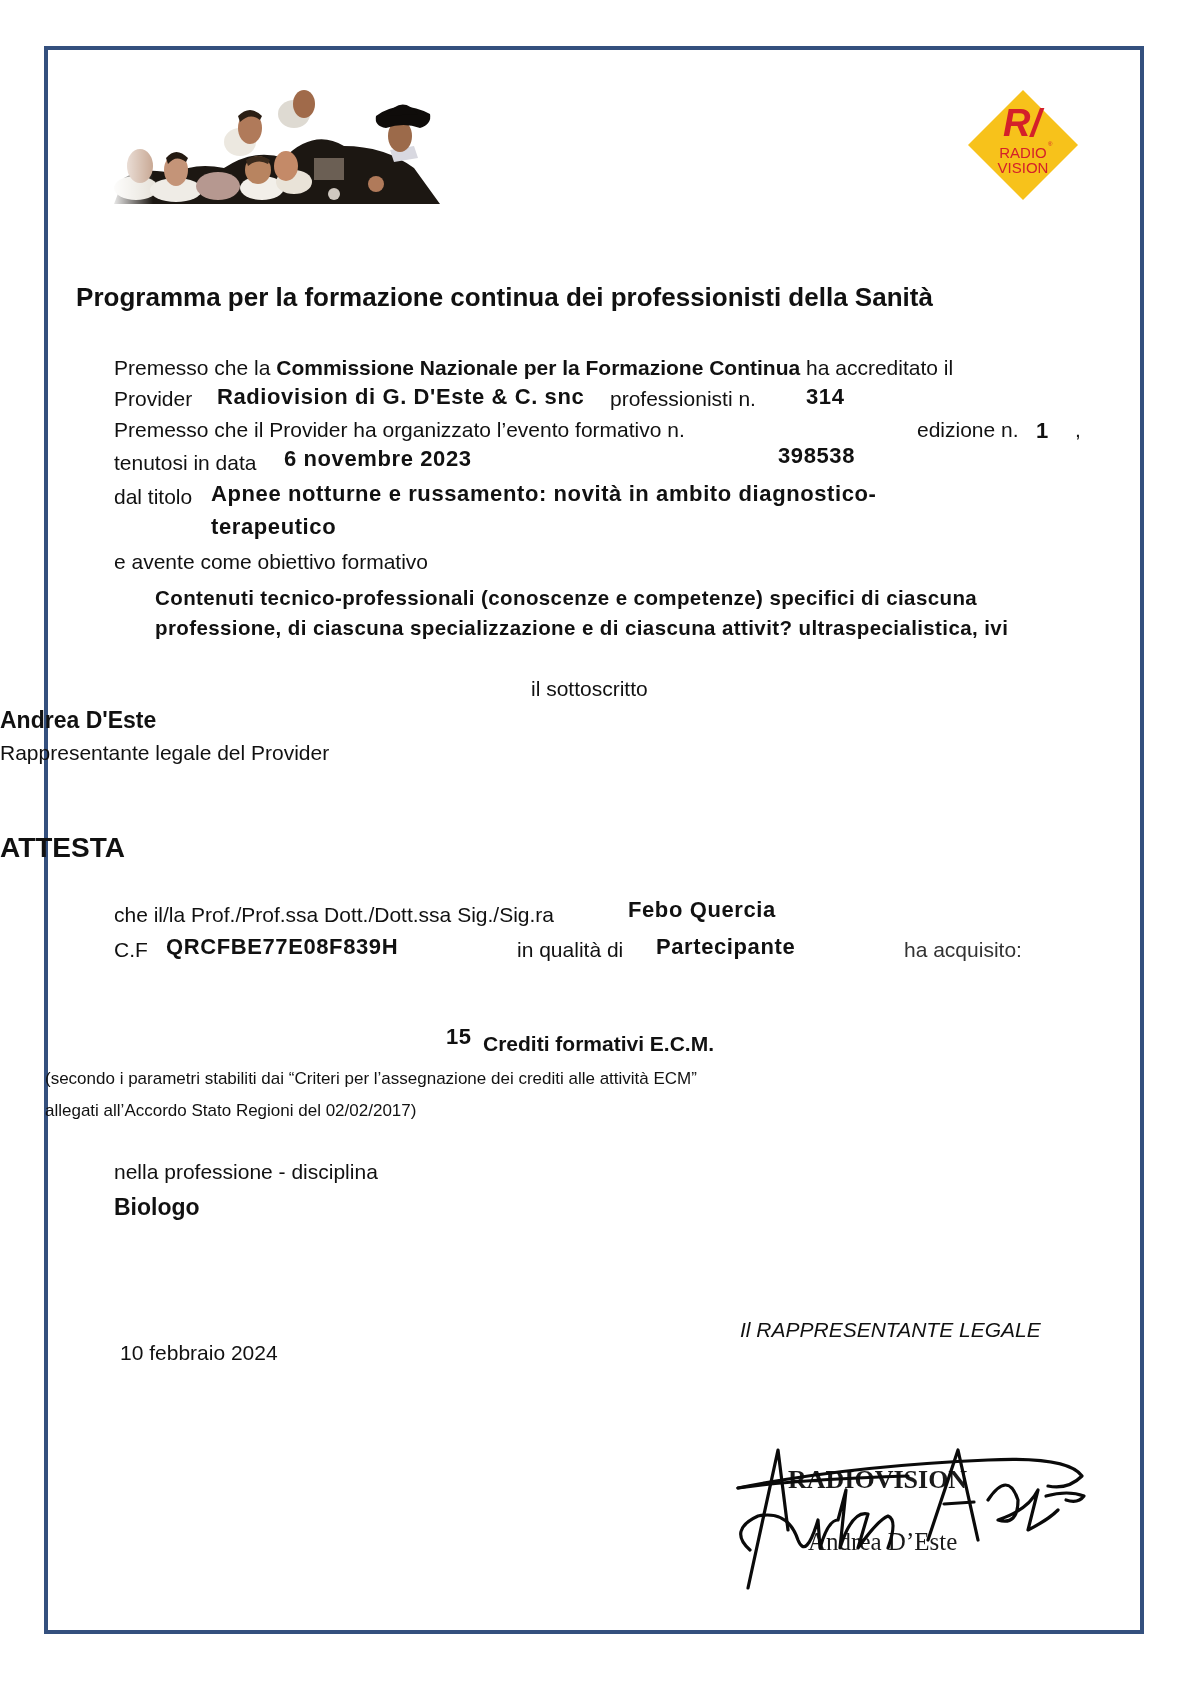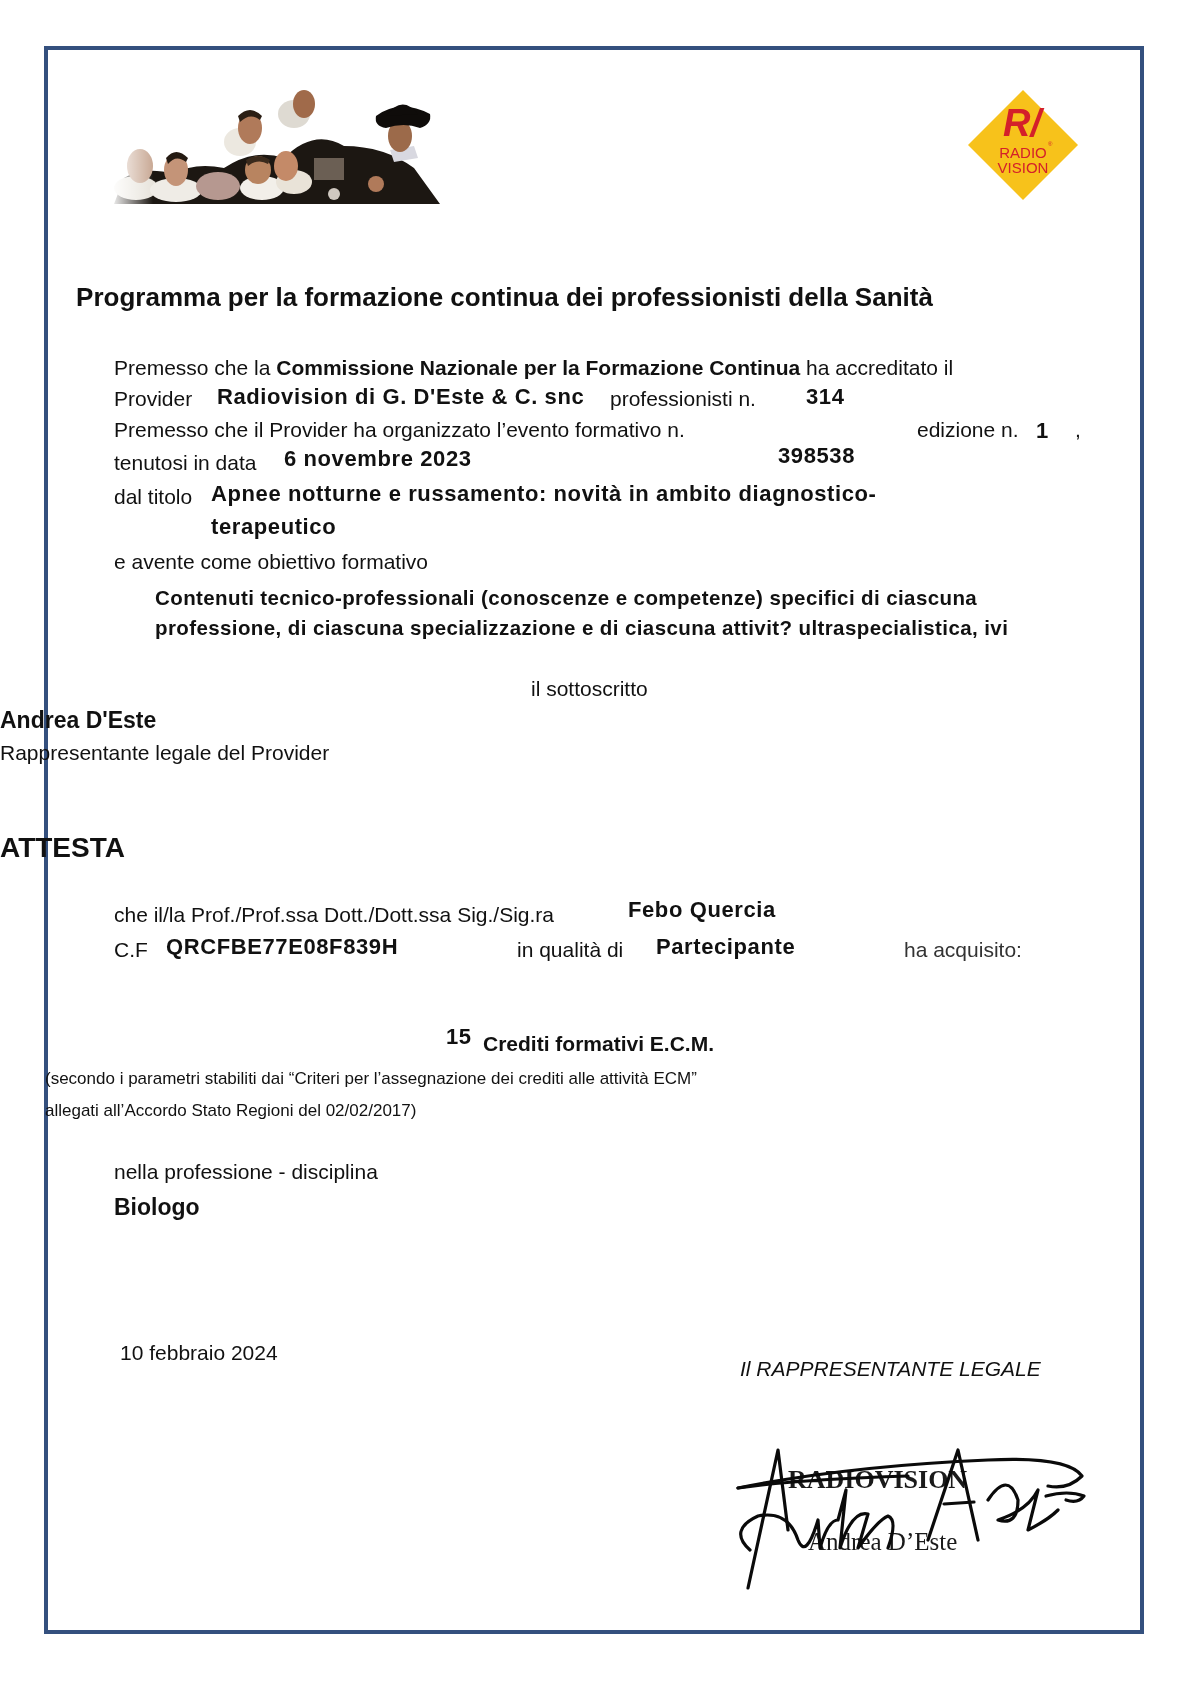--- a/index.html
+++ b/index.html
@@ -133,21 +133,21 @@
 <div class="abs fill" style="left:446px; top:1024px;">15</div>
 <div class="abs" style="left:483px; top:1032px; font-size:21px; font-weight:bold;">Crediti formativi E.C.M.</div>
 <div class="abs center small" style="top:1069px;">(secondo i parametri stabiliti dai “Criteri per l’assegnazione dei crediti alle attività ECM”</div>
 <div class="abs center small" style="top:1101px;">allegati all’Accordo Stato Regioni del 02/02/2017)</div>
 
 <div class="abs reg" style="left:114px; top:1160px;">nella professione -  disciplina</div>
 <div class="abs" style="left:114px; top:1194px; font-size:23px; font-weight:bold;">Biologo</div>
 
 <div class="abs reg" style="left:120px; top:1341px;">10 febbraio 2024</div>
 
-<div class="abs reg italic" style="left:740px; top:1357px;">Il RAPPRESENTANTE LEGALE</div>
+<div class="abs reg italic" style="left:740px; top:1318px;">Il RAPPRESENTANTE LEGALE</div>
 
 <div class="sig">
   <svg viewBox="0 0 360 160" width="360" height="160">
     <text x="60" y="58" font-family="Liberation Serif, serif" font-weight="bold" font-size="26" fill="#1a1a1a">RADIOVISION</text>
     <text x="80" y="120" font-family="Liberation Serif, serif" font-size="25" fill="#1a1a1a">Andrea D’Este</text>
     <g fill="none" stroke="#0a0a0a" stroke-width="3.2" stroke-linecap="round" stroke-linejoin="round">
       <path d="M10 58 Q120 36 260 30 Q340 26 354 46 Q340 60 320 56"></path>
       <path d="M10 58 Q60 50 180 46"></path>
       <path d="M20 158 L50 20 L60 100"></path>
       <path d="M22 120 Q0 100 30 86 Q60 80 70 110 Q78 130 90 90 L92 118 Q100 90 110 90 L118 60 L112 118 Q124 80 140 84 L130 118 Q150 90 160 86 Q170 90 160 118"></path>

